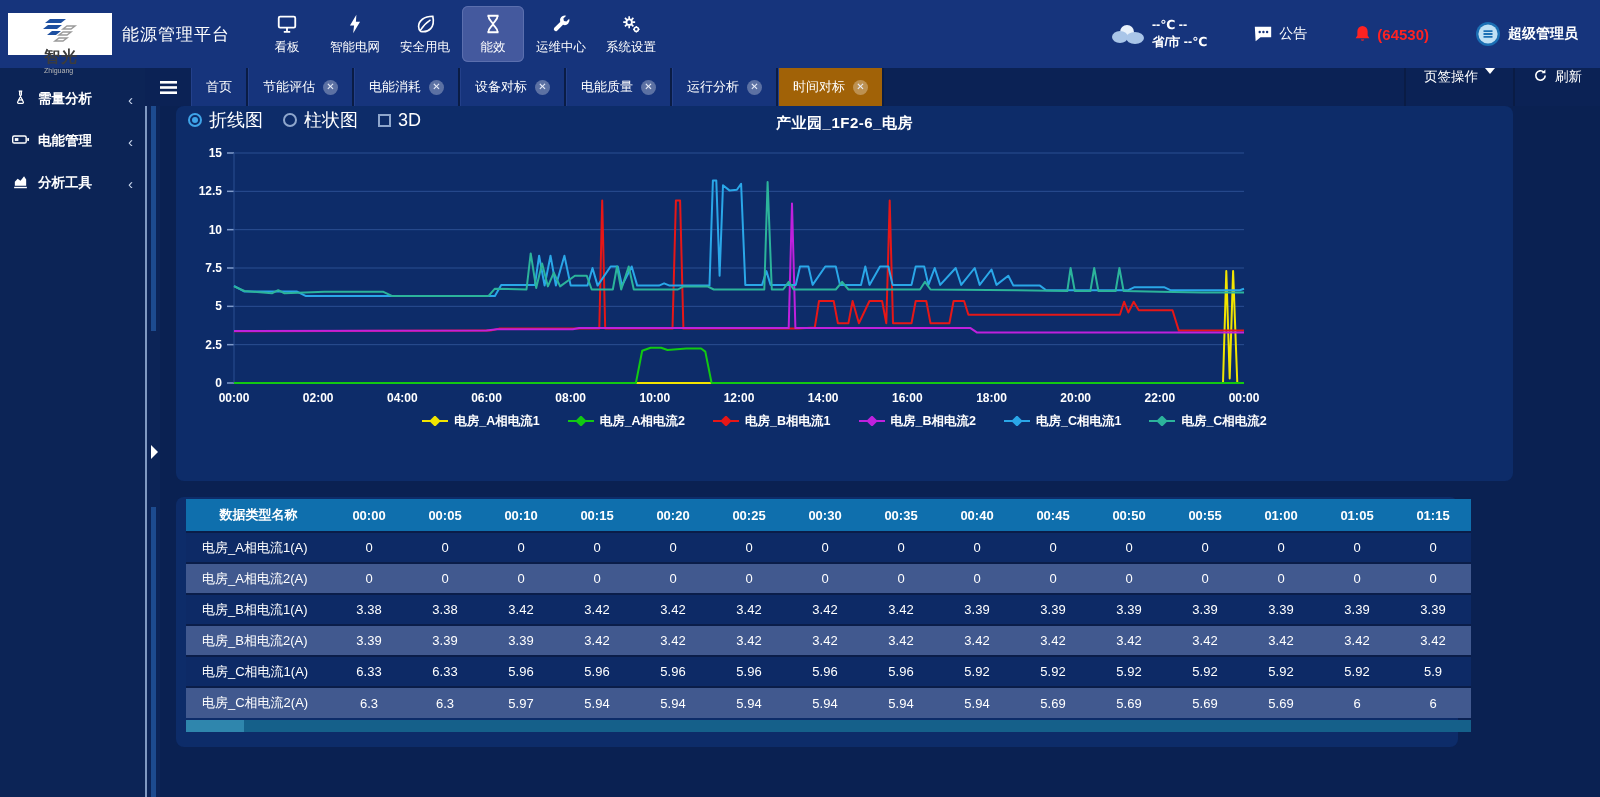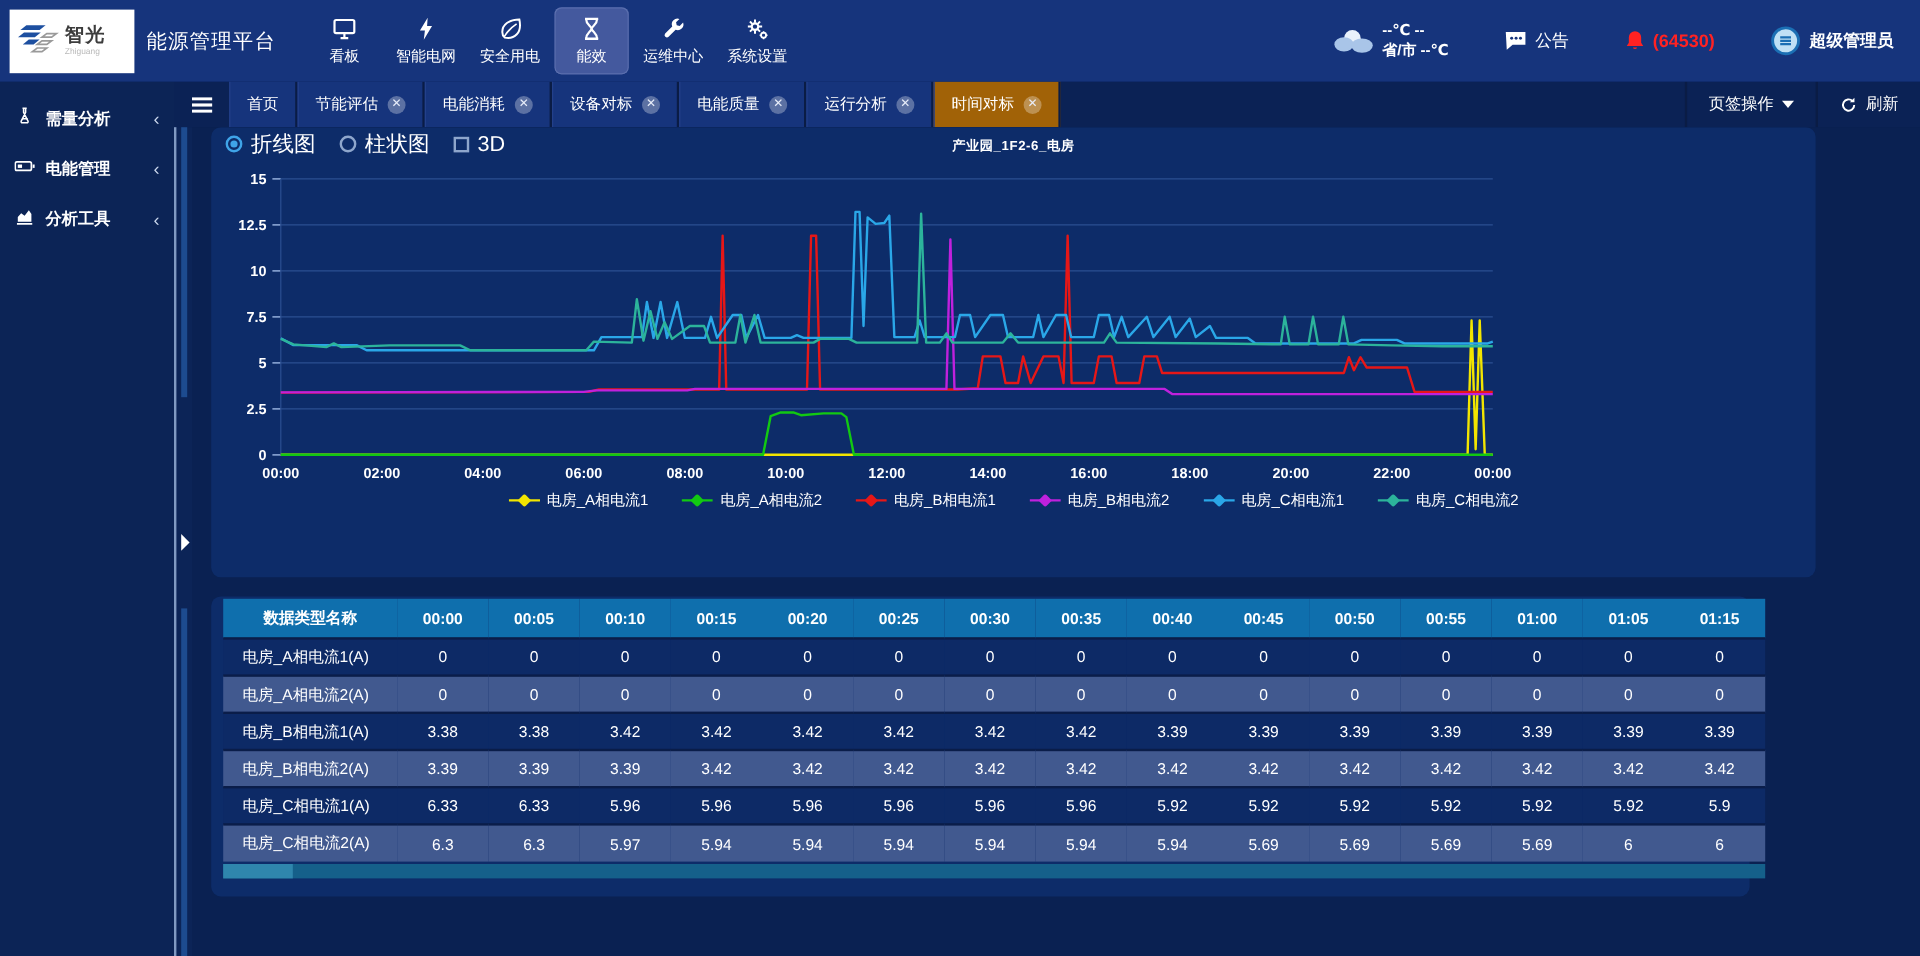--- a/index.html
+++ b/index.html
@@ -1,21 +1,21 @@
 <!DOCTYPE html>
 <html><head>
 <meta charset="utf-8">
 <style>
   * { margin:0; padding:0; box-sizing:border-box; }
   html,body { width:1600px; height:797px; overflow:hidden;
     font-family:"Liberation Sans","DejaVu Sans",sans-serif; background:#0a2152; color:#fff; }
 
   
   .topbar { height:68px; background:#16347c; display:flex; align-items:center; position:relative; }
-  .logo-box { width:104px; height:53px; background:#fff; margin-left:8px; display:flex; align-items:center; padding:2px 4px; }
+  .logo-box { width:104px; height:42px; background:#fff; margin-left:8px; display:flex; align-items:center; padding:2px 4px;flex-direction:column; }
   .logo-mark { width:40px; height:34px; flex:none; }
   .logo-text { line-height:1; margin-left:2px; }
   .logo-brand { font-size:16px; font-weight:bold; color:#3c3c3c; letter-spacing:1px; }
   .logo-sub { font-size:7px; color:#b9b9b9; margin-top:2px; }
   .app-title { font-size:17px; margin-left:10px; letter-spacing:1px; }
   .topnav { display:flex; margin-left:26px; gap:4px; align-items:center; }
   .nav-item { min-width:62px; height:56px; display:flex; flex-direction:column; align-items:center;
     justify-content:center; gap:4px; border-radius:6px; padding:4px 8px; cursor:pointer; }
   .nav-item.active { background:#44599e; box-shadow:0 0 0 1px #5b6fae inset; }
   .nav-icon svg { width:22px; height:22px; display:block; }
@@ -43,21 +43,21 @@
   
   .tabbar { height:38px; background:#0b2255; display:flex; align-items:stretch; flex:none; }
   .hamburger { width:46px; display:flex; align-items:center; justify-content:center; cursor:pointer; }
   .hamburger svg { width:17px; height:13px; }
   .tab { display:flex; align-items:center; gap:8px; padding:0 14px; font-size:13px; background:#16347c;
     border-right:2px solid #0a1c45; border-left:1px solid #23408a; cursor:pointer; white-space:nowrap; }
   .tab.active { background:#a16207; }
   .tab-close { width:15px; height:15px; border-radius:50%; background:rgba(255,255,255,.30);
     display:flex; align-items:center; justify-content:center; font-size:10px; line-height:1; color:#e9eefa; }
   .tab-actions { margin-left:auto; display:flex; align-items:stretch; }
-  .tab-ops,.refresh-btn { display:flex; align-items:center; gap:7px; padding:0 18px; font-size:13.5px;
+  .tab-ops,.refresh-btn { display:flex; align-items:flex-start; gap:7px; padding:0 18px; font-size:13.5px;
     border-left:2px solid #0a1c45; cursor:pointer; }
   .caret-down { width:0; height:0; border-left:5px solid transparent; border-right:5px solid transparent;
     border-top:6px solid #fff; display:inline-block; }
   .refresh-btn svg { width:15px; height:15px; }
 
   
   .below-tabs { flex:1; display:flex; min-height:0; }
   .collapse-strip { width:15px; background:#0c2457; border-left:2px solid #8099c2; position:relative; flex:none; }
   .collapse-strip .bar { position:absolute; left:4px; width:5px; background:#1d4b8f; }
   .collapse-handle { position:absolute; left:4px; top:50%; margin-top:-7px; width:0; height:0;
@@ -65,24 +65,24 @@
   .main { flex:1; position:relative; background:#0a2152; overflow:hidden; }
 
   .chart-panel { width:1337px; height:375px; margin-left:16px; background:#0d2c69; border-radius:8px; position:relative; }
   .chart-controls { position:absolute; top:2px; left:12px; display:flex; align-items:center; gap:20px; }
   .ctrl { display:flex; align-items:center; gap:7px; font-size:18px; cursor:pointer; }
   .radio { width:14px; height:14px; border-radius:50%; border:2px solid #8ea6cc; position:relative; background:transparent; }
   .radio.checked { border-color:#3fa4e8; }
   .radio.checked::after { content:""; position:absolute; left:2px; top:2px; width:6px; height:6px;
     border-radius:50%; background:#3fa4e8; }
   .checkbox { width:13px; height:13px; border:2px solid #8ea6cc; background:transparent; }
-  .chart-title { text-align:center; padding-top:8px; font-size:11px; font-weight:bold; letter-spacing:.5px; }
+  .chart-title { text-align:center; padding-top:8px; font-size:15px; font-weight:bold; letter-spacing:.5px; }
   #chart-svg { display:block; margin-top:2px; }
   .legend { display:flex; justify-content:center; gap:28px; margin-top:2px; }
-  .legend-item { display:flex; align-items:center; gap:6px; font-size:12.5px; font-weight:normal; cursor:pointer; }
+  .legend-item { display:flex; align-items:center; gap:6px; font-size:12.5px; font-weight:bold; cursor:pointer; }
 
   .table-panel { width:1282px; height:250px; margin:16px 14px 0 16px; background:#0d2c69; border-radius:8px; padding:2px 10px; }
   table { border-collapse:collapse; table-layout:fixed; width:1285px; font-size:13px; }
   thead th { background:#0f6fad; height:33px; font-weight:bold; text-align:center; }
   thead th:first-child { width:145px; }
   tbody td { height:31px; text-align:center; border-top:2px solid #0a1d49; }
   tbody tr:nth-child(odd) { background:#0d2a66; }
   tbody tr:nth-child(even) { background:#41598f; }
   td.row-label { text-align:left; padding-left:16px; }
   .h-scrollbar { width:1285px; height:12px; background:#15608a; margin-top:2px; position:relative; }

